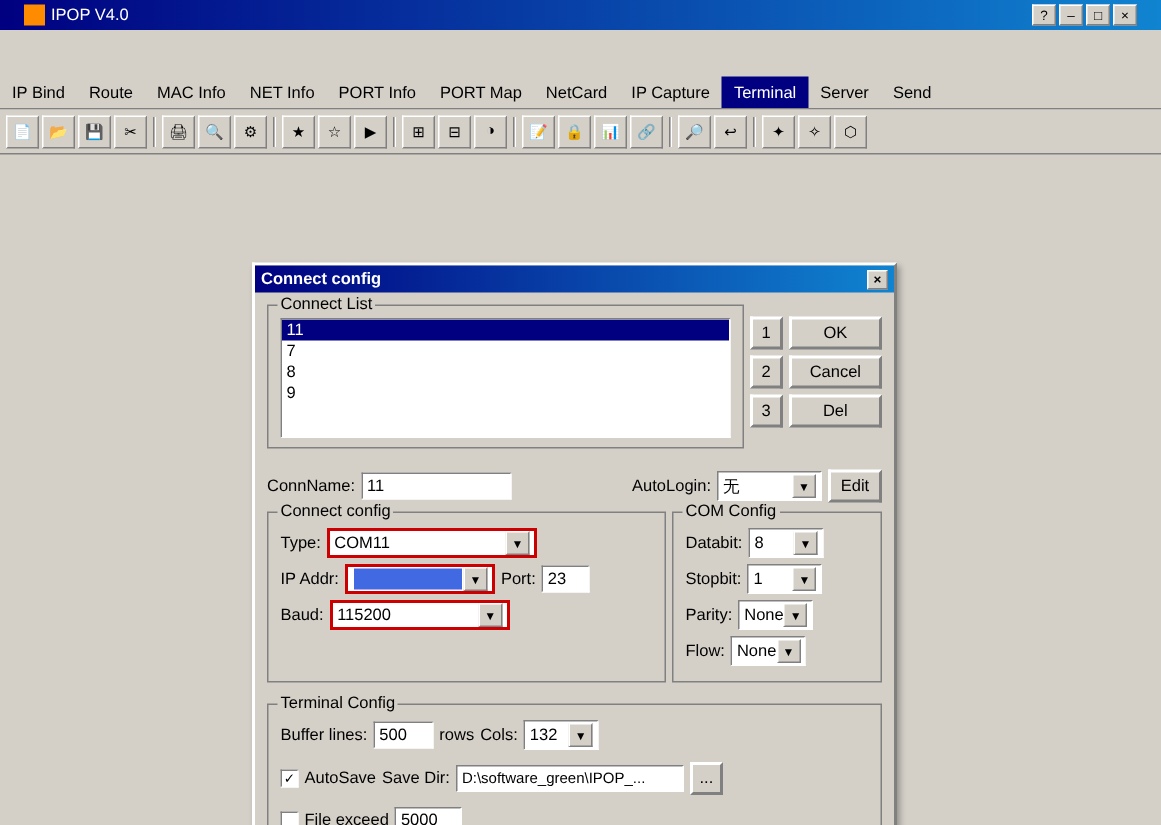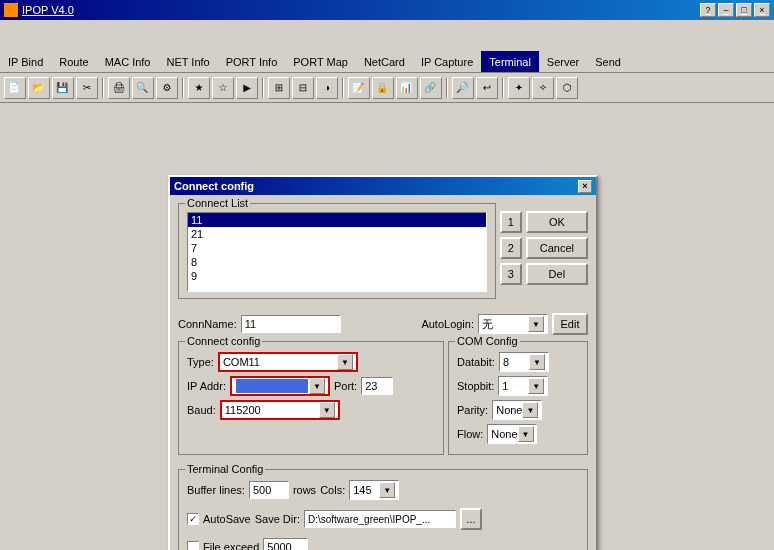--- a/index.html
+++ b/index.html
@@ -13,23 +13,22 @@
       position: relative;
     }
     
     .title-bar {
       background: linear-gradient(to right, #000080, #1084d0);
       color: white;
       height: 20px;
       display: flex;
       align-items: center;
       justify-content: space-between;
-      padding: 0 4px;
+      padding: 0 16px;
       user-select: none;
-      text-decoration: underline;
     }
     .title-bar-left {
       display: flex;
       align-items: center;
       gap: 4px;
     }
     .title-icon {
       width: 14px;
       height: 14px;
       background: #ff8c00;
@@ -344,21 +343,20 @@
     </div>
 
     <div class="dialog-body">
 
       <div class="flex-row gap4" style="margin-bottom: 6px;">
 
         <div class="group-box flex1" style="padding-top: 8px;">
           <span class="group-label">Connect List</span>
           <div class="list-box">
             <div class="list-item selected">11</div>
-            <div class="list-item">21</div>
             <div class="list-item">7</div>
             <div class="list-item">8</div>
             <div class="list-item">9</div>
           </div>
         </div>
 
         <div class="flex-col gap4" style="justify-content: space-between; padding-top: 8px;">
           <div class="flex-col gap4">
             <div class="win-btn" style="min-width:22px; padding:2px 6px;">1</div>
             <div class="win-btn" style="min-width:22px; padding:2px 6px;">2</div>
@@ -455,21 +453,21 @@
 
         <div class="flex-row" style="justify-content:space-between; align-items:flex-start;">
           <div class="flex-col gap4" style="flex:1;">
 
             <div class="form-row">
               <span class="form-label">Buffer lines:</span>
               <input class="text-input" style="width: 40px;" value="500">
               <span class="form-label">rows</span>
               <span class="form-label">Cols:</span>
               <div class="dropdown" style="width:50px;">
-                <span>145</span>
+                <span>132</span>
                 <div class="dropdown-arrow">▼</div>
               </div>
             </div>
 
             <div class="form-row">
               <div class="checkbox checked"></div>
               <span class="form-label">AutoSave</span>
               <span class="form-label">Save Dir:</span>
               <input class="text-input" style="width: 152px; font-size: 10px;" value="D:\software_green\IPOP_...">
               <div class="win-btn" style="min-width:22px;padding:1px 4px;">...</div>

